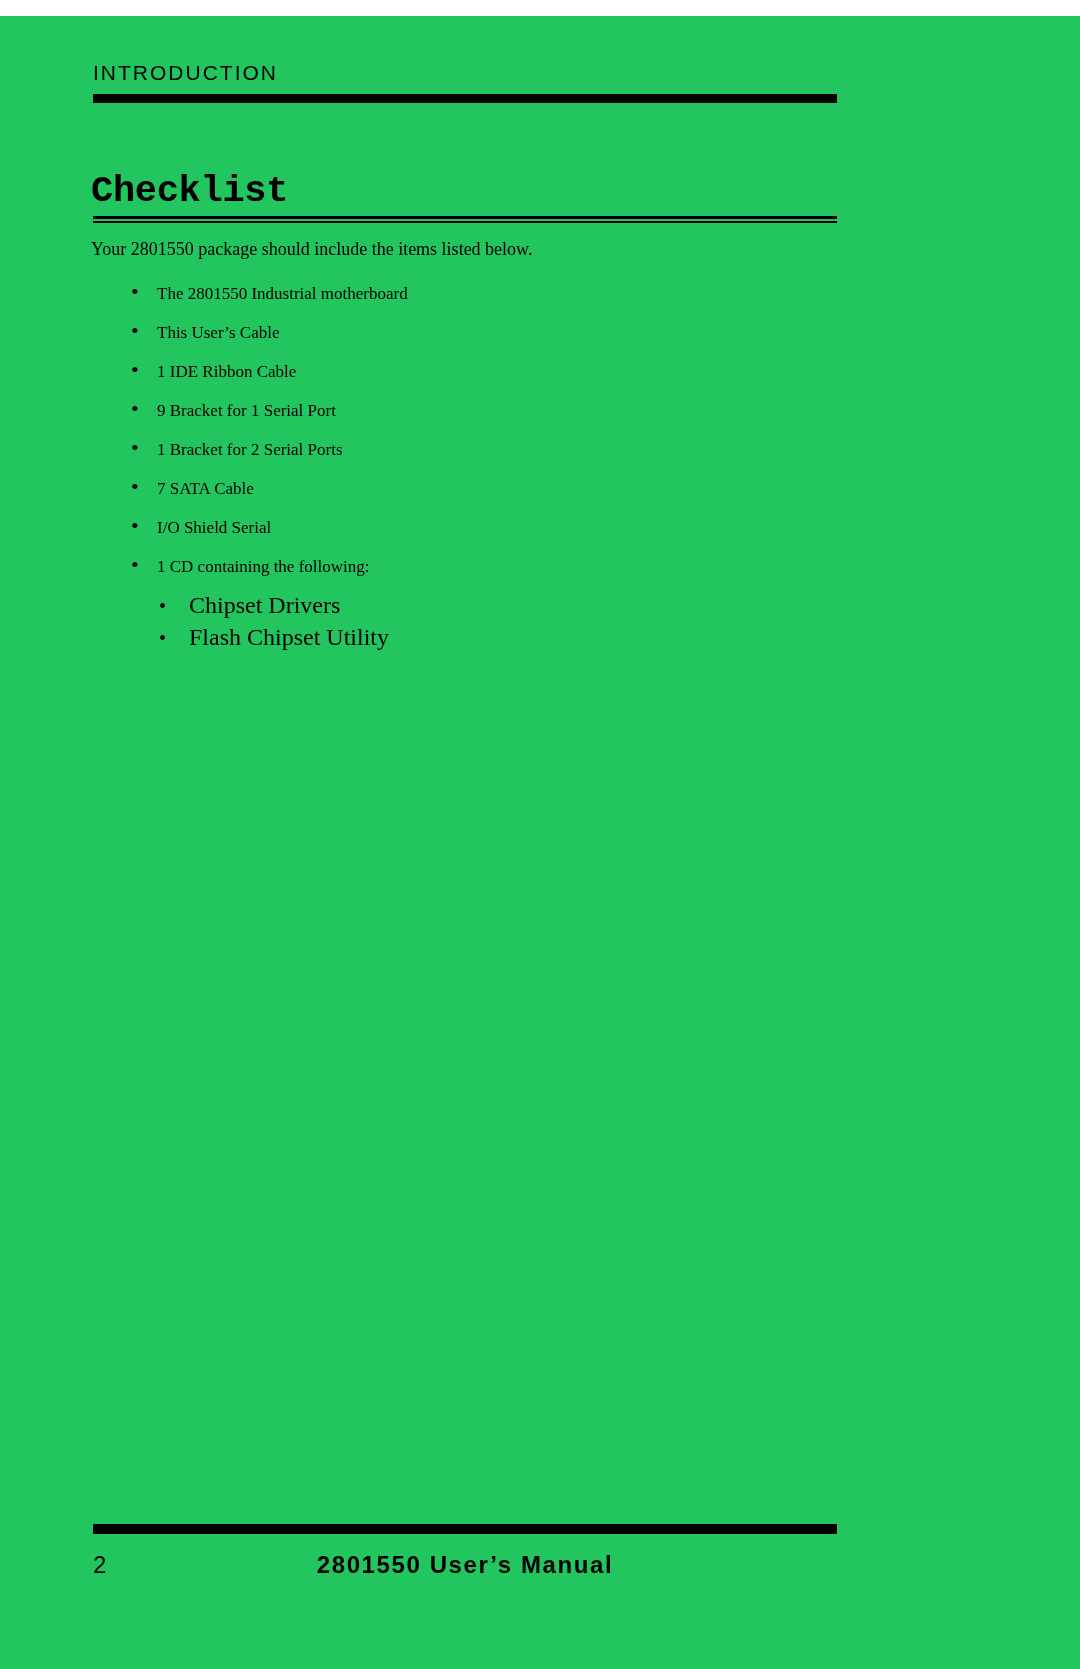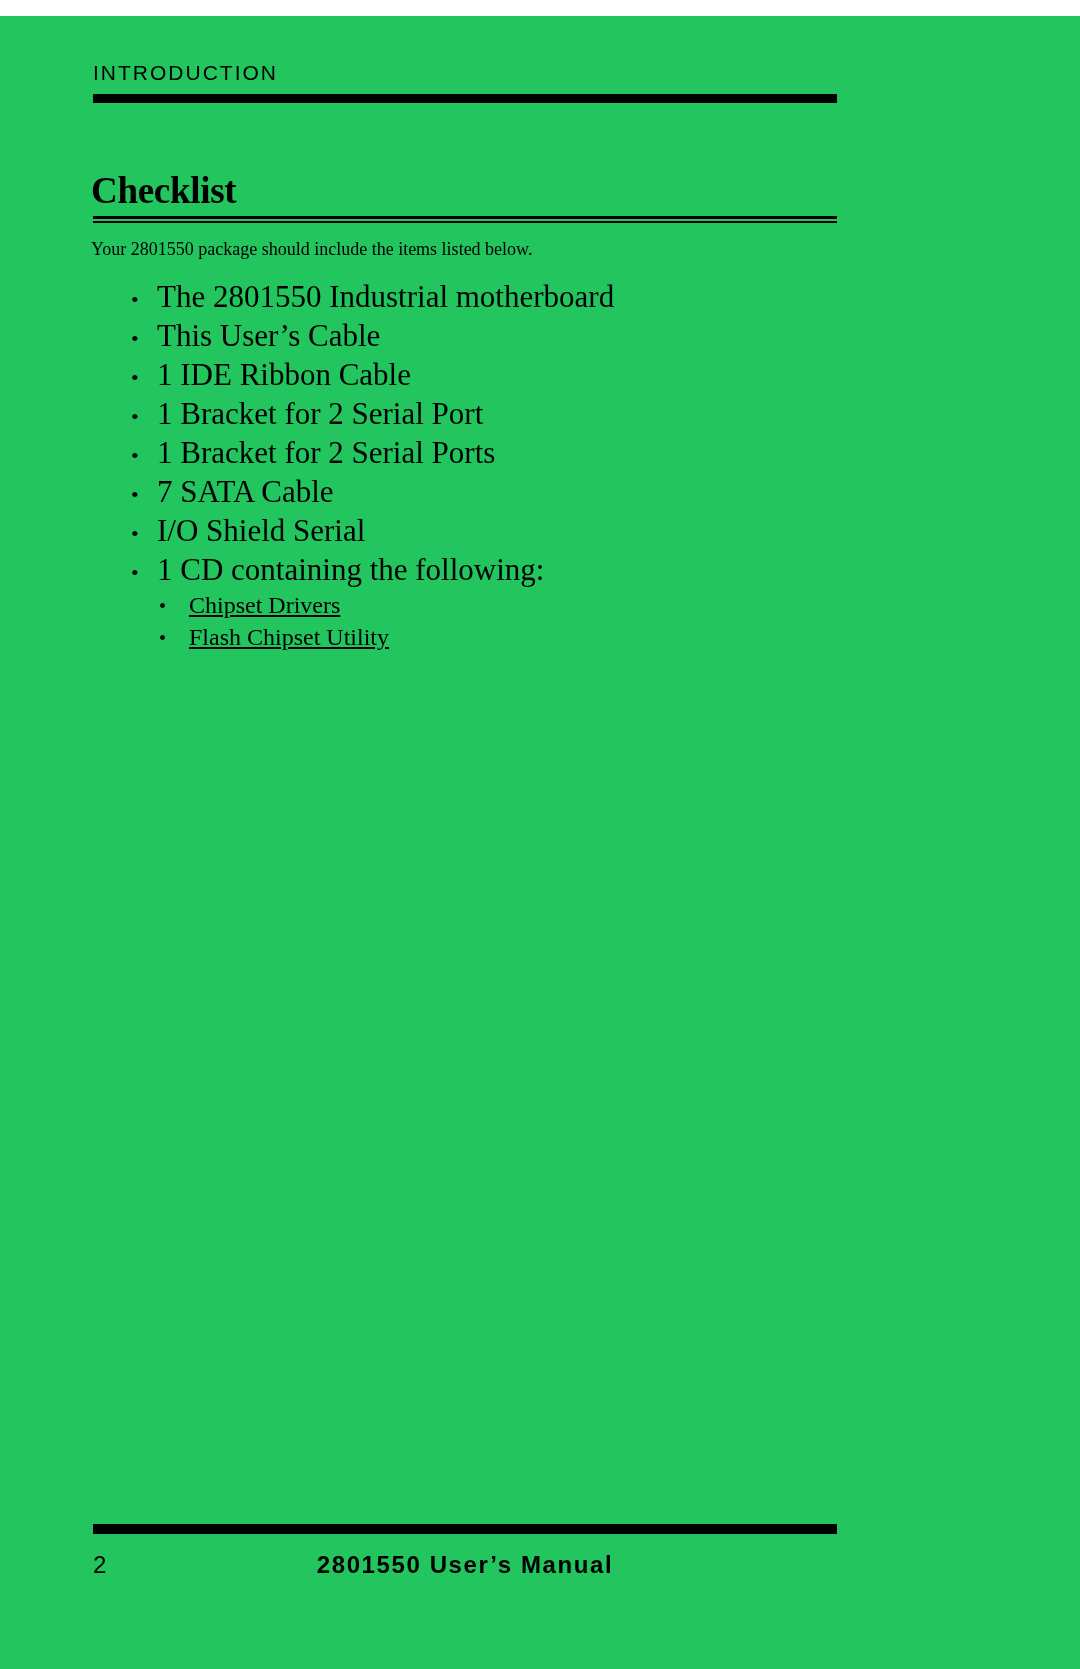--- a/index.html
+++ b/index.html
@@ -41,21 +41,21 @@
     width: 744px;
     height: 9px;
     background: #000000;
   }
 
   
   .section-heading {
     position: absolute;
     left: 91px;
     top: 156px;
-    font-family: Liberation Serif, serif;
+    font-family: Liberation Mono, monospace;
     font-weight: bold;
     font-size: 37px;
     line-height: 1.05;
     letter-spacing: -0.3px;
     white-space: nowrap;
   }
   .heading-rule-thick {
     position: absolute;
     left: 93px;
     top: 200px;
@@ -97,21 +97,21 @@
     padding-left: 40px;
   }
   .check-bullet {
     width: 26px;
     flex: 0 0 26px;
     font-size: 22px;
     line-height: 1;
     text-align: left;
   }
   .check-label {
-    font-size: 31px;
+    font-size: 17px;
     line-height: 1;
     white-space: nowrap;
   }
 
   .sub-list {
     padding-left: 68px;
   }
   .sub-item {
     display: flex;
     align-items: baseline;
@@ -120,21 +120,20 @@
   .sub-bullet {
     width: 30px;
     flex: 0 0 30px;
     font-size: 20px;
     line-height: 1;
   }
   .sub-label {
     font-size: 24px;
     line-height: 1;
     white-space: nowrap;
-    text-decoration: underline;
   }
 
   
   .footer-rule {
     position: absolute;
     left: 93px;
     top: 1508px;
     width: 744px;
     height: 10px;
     background: #000000;
@@ -195,21 +194,21 @@
       <span class="check-label">This User’s Cable</span>
     </div>
 
     <div class="check-item">
       <span class="check-bullet">•</span>
       <span class="check-label">1 IDE Ribbon Cable</span>
     </div>
 
     <div class="check-item">
       <span class="check-bullet">•</span>
-      <span class="check-label">1 Bracket for 2 Serial Port</span>
+      <span class="check-label">9 Bracket for 1 Serial Port</span>
     </div>
 
     <div class="check-item">
       <span class="check-bullet">•</span>
       <span class="check-label">1 Bracket for 2 Serial Ports</span>
     </div>
 
     <div class="check-item">
       <span class="check-bullet">•</span>
       <span class="check-label">7 SATA Cable</span>

